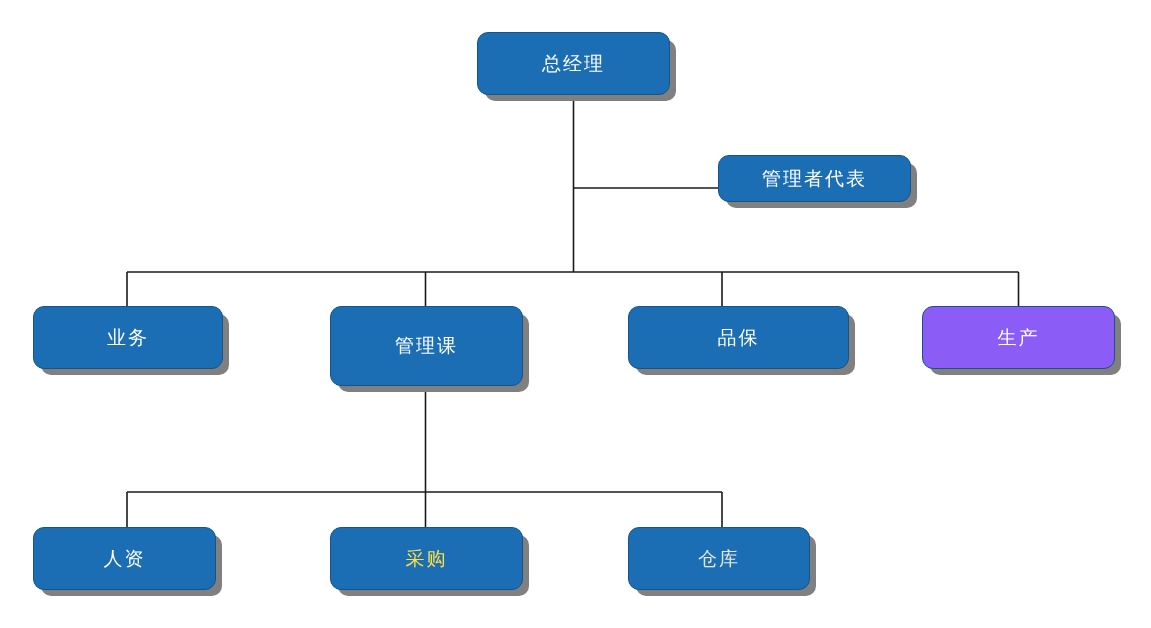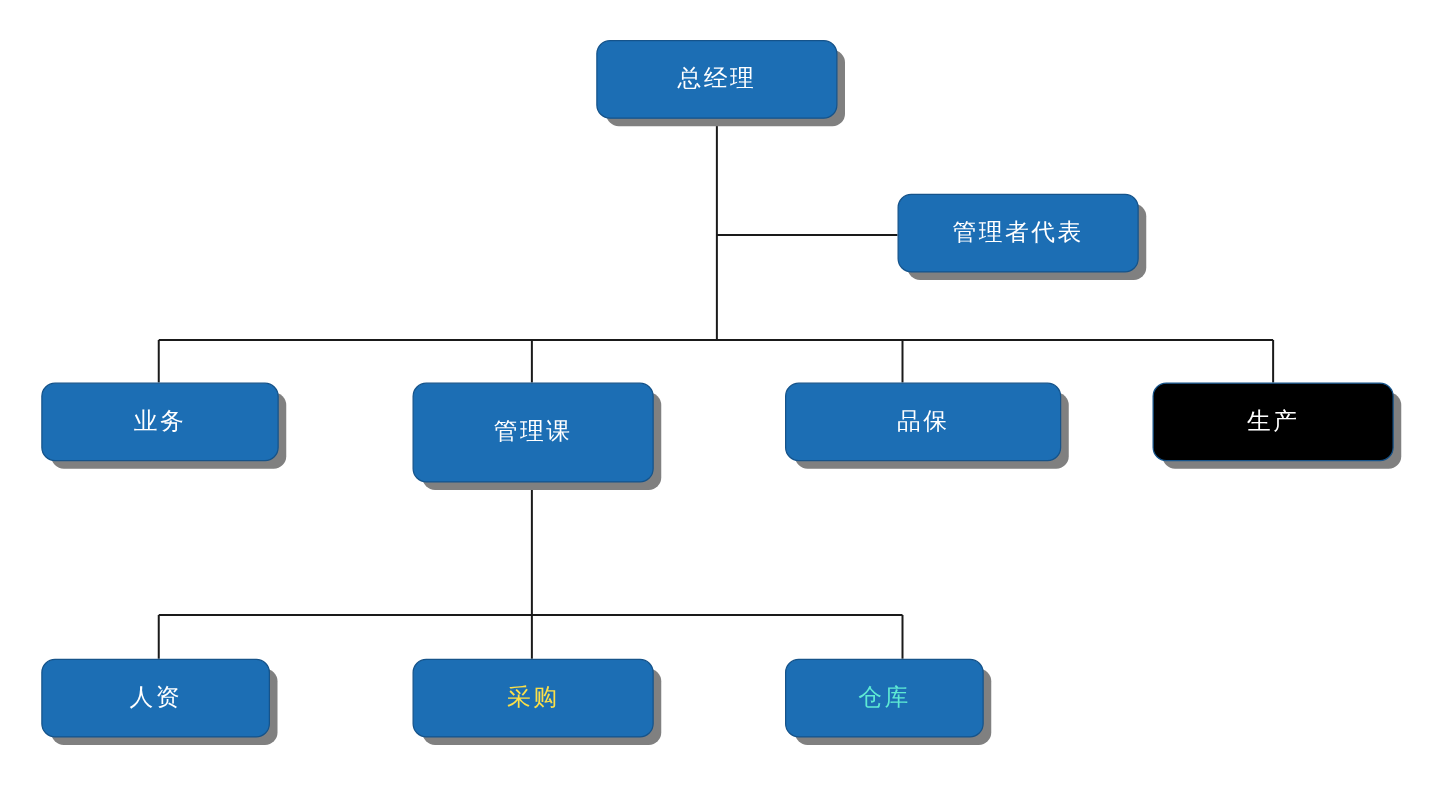--- a/index.html
+++ b/index.html
@@ -78,46 +78,46 @@
         <path d="M 722 492 L 722 527"></path>
       </g>
   </svg>
 
   <div id="node-layer">
 
     <div class="org-node" style="left: 477px; top: 32px; width: 193px; height: 63px; background: rgb(28, 110, 180); border-color: rgb(21, 83, 138); color: rgb(255, 255, 255); box-shadow: rgb(128, 128, 128) 7px 7px 0px -1px;">
       <span class="org-node-label">总经理</span>
     </div>
 
-    <div class="org-node" style="left: 718px; top: 155px; width: 193px; height: 63px; background: rgb(28, 110, 180); border-color: rgb(21, 83, 138); color: rgb(255, 255, 255); box-shadow: rgb(128, 128, 128) 7px 7px 0px -1px;">
+    <div class="org-node" style="left: 718px; top: 155px; width: 193px; height: 47px; background: rgb(28, 110, 180); border-color: rgb(21, 83, 138); color: rgb(255, 255, 255); box-shadow: rgb(128, 128, 128) 7px 7px 0px -1px;">
       <span class="org-node-label">管理者代表</span>
     </div>
 
     <div class="org-node" style="left: 33px; top: 306px; width: 190px; height: 63px; background: rgb(28, 110, 180); border-color: rgb(21, 83, 138); color: rgb(255, 255, 255); box-shadow: rgb(128, 128, 128) 7px 7px 0px -1px;">
       <span class="org-node-label">业务</span>
     </div>
 
     <div class="org-node" style="left: 330px; top: 306px; width: 193px; height: 80px; background: rgb(28, 110, 180); border-color: rgb(21, 83, 138); color: rgb(255, 255, 255); box-shadow: rgb(128, 128, 128) 7px 7px 0px -1px;">
       <span class="org-node-label">管理课</span>
     </div>
 
     <div class="org-node" style="left: 628px; top: 306px; width: 221px; height: 63px; background: rgb(28, 110, 180); border-color: rgb(21, 83, 138); color: rgb(255, 255, 255); box-shadow: rgb(128, 128, 128) 7px 7px 0px -1px;">
       <span class="org-node-label">品保</span>
     </div>
 
-    <div class="org-node" style="left: 922px; top: 306px; width: 193px; height: 63px; background: #000000; border-color: rgb(21, 83, 138); color: rgb(255, 255, 255); box-shadow: rgb(128, 128, 128) 7px 7px 0px -1px;">
+    <div class="org-node" style="left: 922px; top: 306px; width: 193px; height: 63px; background: #8b5cf6; border-color: rgb(21, 83, 138); color: rgb(255, 255, 255); box-shadow: rgb(128, 128, 128) 7px 7px 0px -1px;">
       <span class="org-node-label">生产</span>
     </div>
 
     <div class="org-node" style="left: 33px; top: 527px; width: 183px; height: 63px; background: rgb(28, 110, 180); border-color: rgb(21, 83, 138); color: rgb(255, 255, 255); box-shadow: rgb(128, 128, 128) 7px 7px 0px -1px;">
       <span class="org-node-label">人资</span>
     </div>
 
     <div class="org-node" style="left: 330px; top: 527px; width: 193px; height: 63px; background: rgb(28, 110, 180); border-color: rgb(21, 83, 138); color: #fde047; box-shadow: rgb(128, 128, 128) 7px 7px 0px -1px;">
       <span class="org-node-label">采购</span>
     </div>
 
-    <div class="org-node" style="left: 628px; top: 527px; width: 159px; height: 63px; background: rgb(28, 110, 180); border-color: rgb(21, 83, 138); color: #5eead4; box-shadow: rgb(128, 128, 128) 7px 7px 0px -1px; text-align: right;">
+    <div class="org-node" style="left: 628px; top: 527px; width: 182px; height: 63px; background: rgb(28, 110, 180); border-color: rgb(21, 83, 138); color: #e5e5e5; box-shadow: rgb(128, 128, 128) 7px 7px 0px -1px; text-align: right;">
       <span class="org-node-label">仓库</span>
     </div>
 
   </div>
 </div>
 
 </body></html>

